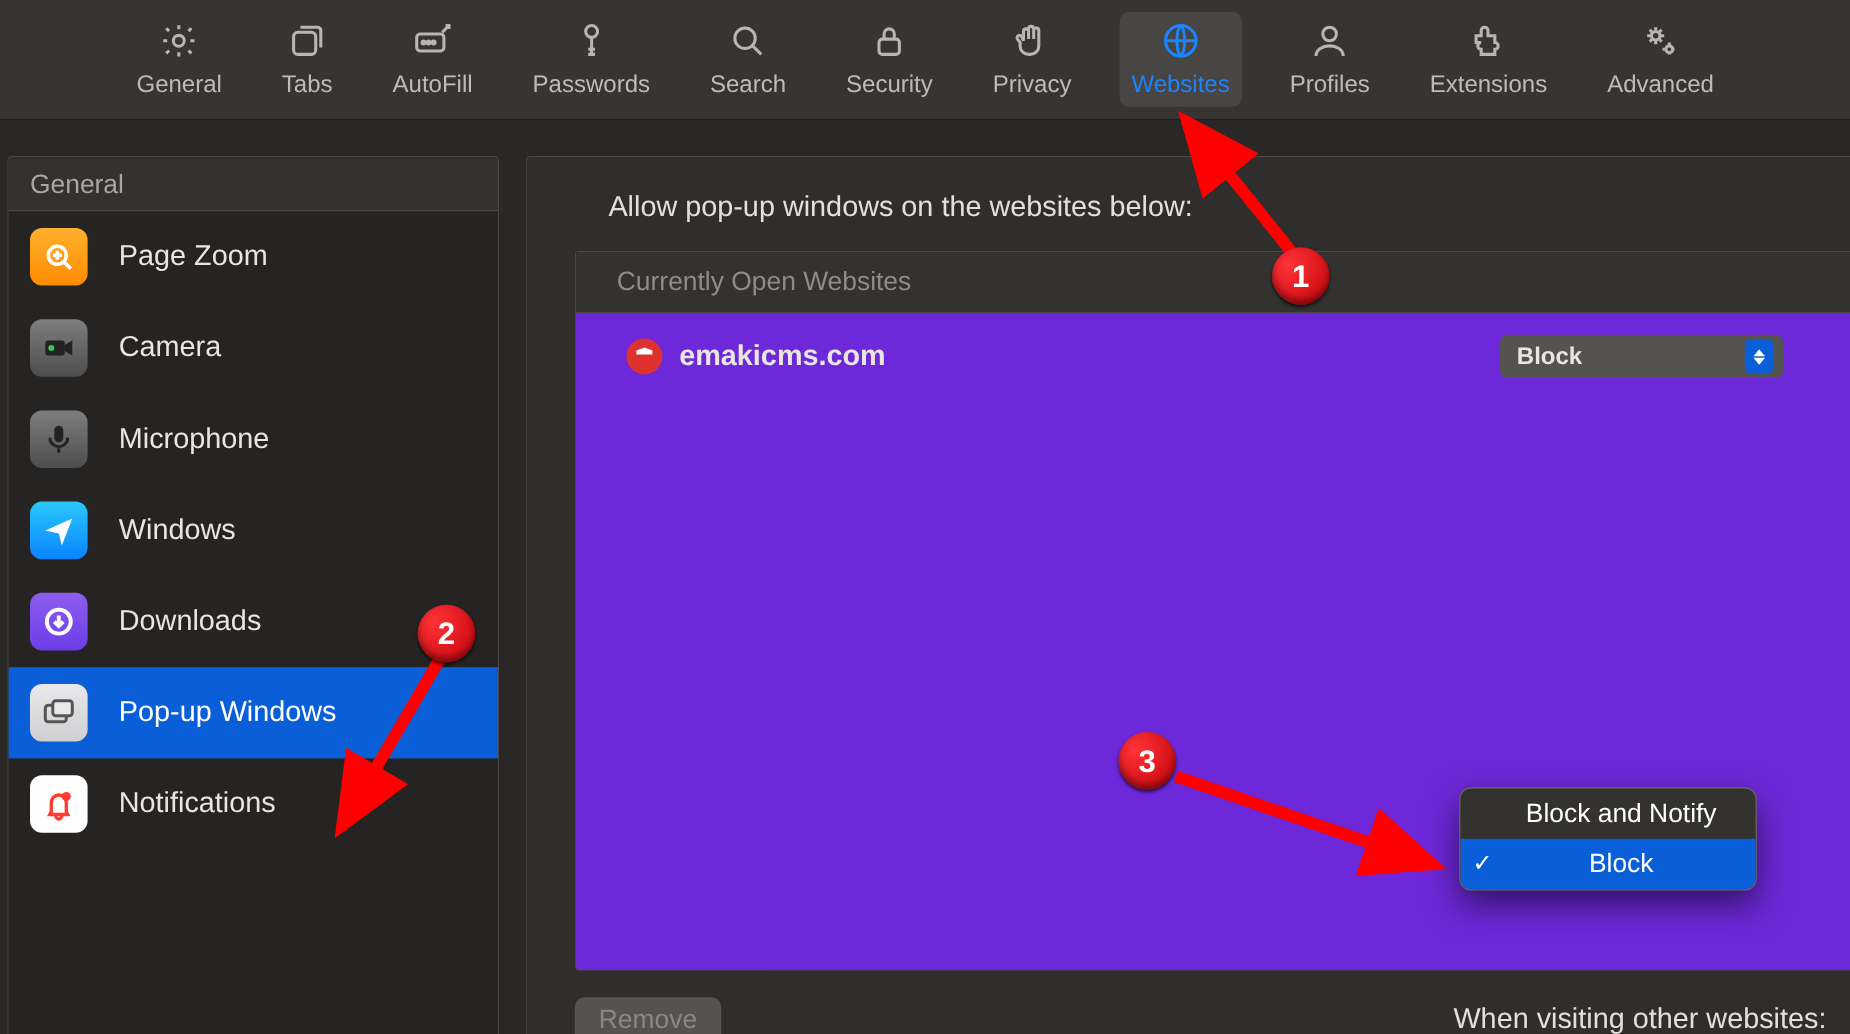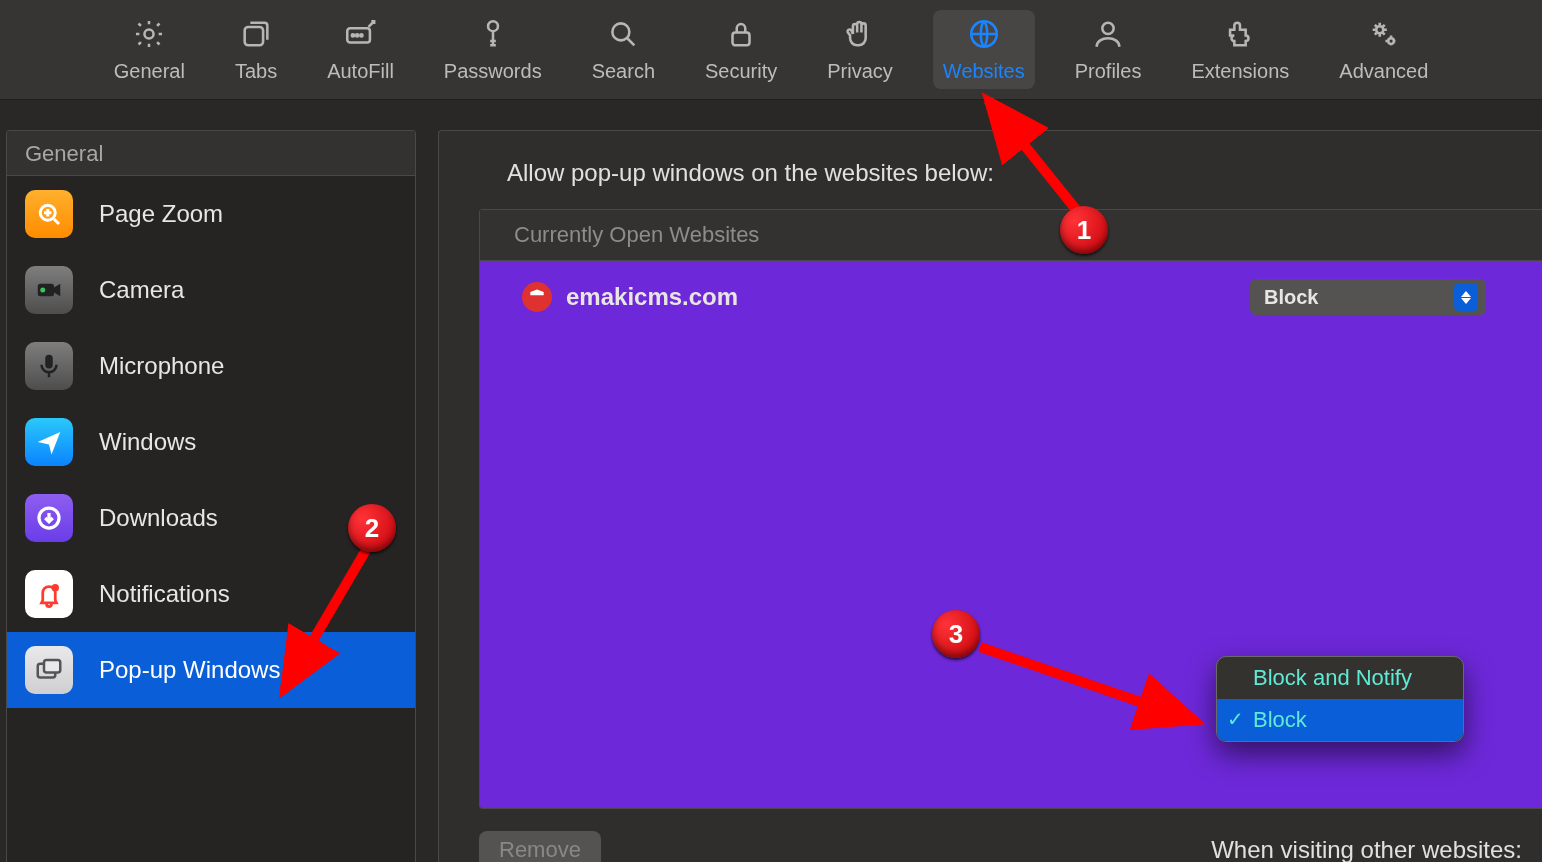--- a/index.html
+++ b/index.html
@@ -196,22 +196,23 @@
     background: #33322f;
     border: 1px solid #6b6a67;
     border-radius: 10px;
     box-shadow: 0 12px 28px rgba(0,0,0,0.55);
     overflow: hidden;
     z-index: 50;
   }
   .popup-menu .mitem {
     padding: 8px 14px 8px 36px;
     font-size: 22px;
-    color: #5eead4;
+    color: #ffffff;
     position: relative;
+    text-align: center;
   }
   .popup-menu .mitem.sel {
     background: #0a5fd8;
   }
   .popup-menu .mitem.sel::before {
     content: "✓";
     position: absolute;
     left: 10px;
     top: 8px;
     font-size: 20px;
@@ -383,38 +384,38 @@
     </div>
     <div class="sidebar-item">
       <span class="sicon ic-dl">
         <svg viewBox="0 0 24 24" fill="none" stroke="#fff" stroke-width="2.6">
             <circle cx="12" cy="12" r="8"></circle>
             <path d="M12 8v6M9 12l3 3 3-3"></path>
           </svg>
       </span>
       <span>Downloads</span>
     </div>
+    <div class="sidebar-item selected">
+      <span class="sicon ic-popup">
+        <svg viewBox="0 0 24 24" fill="none" stroke="#555" stroke-width="2">
+            <rect x="3" y="7" width="14" height="11" rx="2"></rect>
+            <rect x="8" y="4" width="13" height="10" rx="2" fill="#e9e9eb"></rect>
+          </svg>
+      </span>
+      <span>Pop-up Windows</span>
+    </div>
     <div class="sidebar-item">
       <span class="sicon ic-notif">
         <svg viewBox="0 0 24 24" fill="none" stroke="#ff3b30" stroke-width="2.2">
             <path d="M7 17V11a5 5 0 0 1 10 0v6l1 2H6z"></path>
             <path d="M10 20a2 2 0 0 0 4 0"></path>
             <circle cx="17" cy="7" r="3" fill="#ff3b30" stroke="none"></circle>
           </svg>
       </span>
       <span>Notifications</span>
-    </div>
-    <div class="sidebar-item selected">
-      <span class="sicon ic-popup">
-        <svg viewBox="0 0 24 24" fill="none" stroke="#555" stroke-width="2">
-            <rect x="3" y="7" width="14" height="11" rx="2"></rect>
-            <rect x="8" y="4" width="13" height="10" rx="2" fill="#e9e9eb"></rect>
-          </svg>
-      </span>
-      <span>Pop-up Windows</span>
     </div>
   </div>
 
   <div class="main-panel">
     <div class="main-title">Allow pop-up windows on the websites below:</div>
     <div class="websites-box">
       <div class="listhdr">Currently Open Websites</div>
       <div class="site-row">
         <span class="favicon">
           <svg viewBox="0 0 24 24">

